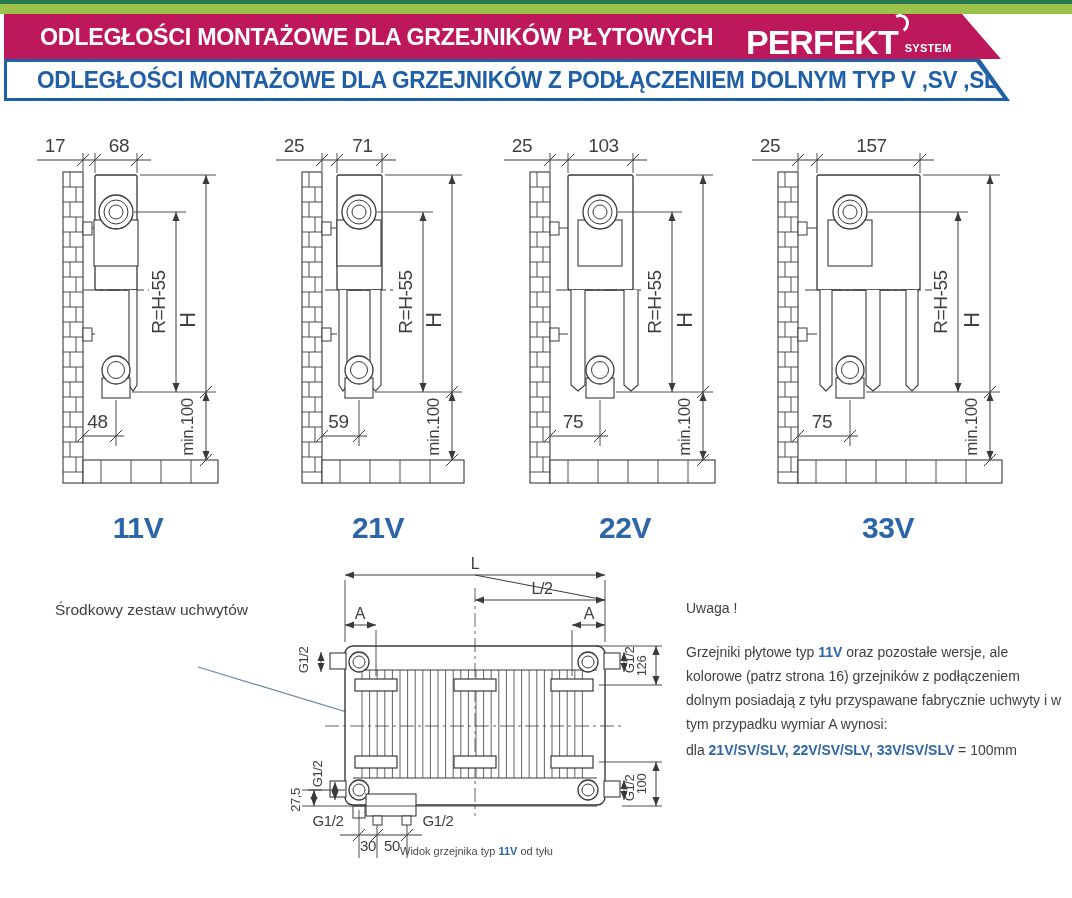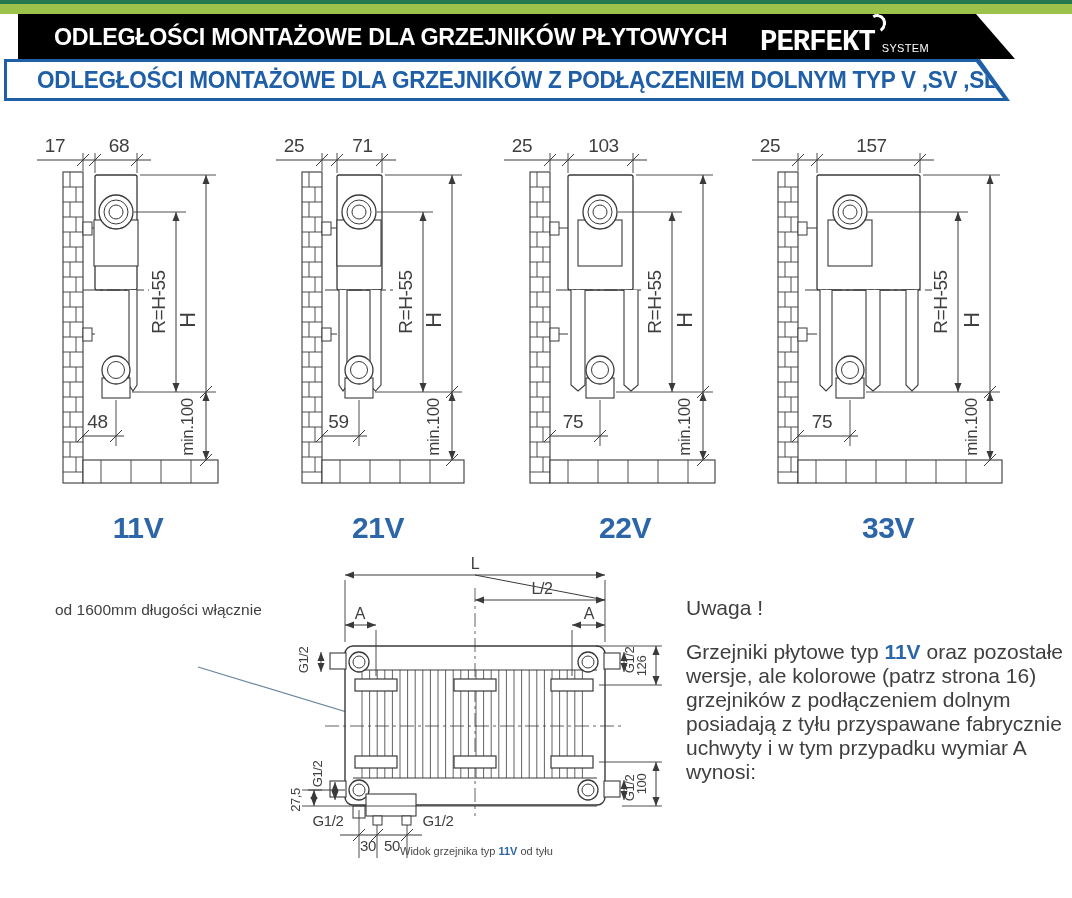--- a/index.html
+++ b/index.html
@@ -1,44 +1,44 @@
 <!DOCTYPE html>
 <html><head>
 <meta charset="utf-8">
 <style>
   html,body{margin:0;padding:0;background:#fff;}
   .page{position:relative;width:1072px;height:898px;background:#fff;overflow:hidden;
         font-family:"Liberation Sans","DejaVu Sans",sans-serif;}
   
   .green-strip{position:absolute;left:0;top:0;width:1072px;height:14px;
                background:#9dc24b;border-top:4px solid #26794f;box-sizing:border-box;}
-  .banner1{position:absolute;left:18px;top:14px;width:1004px;height:45px;background:#000000;
+  .banner1{position:absolute;left:4px;top:14px;width:1004px;height:45px;background:#be185d;
            clip-path:polygon(0 0,958px 0,997px 45px,0 45px);padding-left:39px;}
   .banner1 .title{position:absolute;left:36px;top:0;line-height:45px;color:#fff;
                   font-size:24px;font-weight:bold;letter-spacing:-.3px;
                   transform:scaleX(.97);transform-origin:left center;white-space:nowrap;}
   .brand{position:absolute;left:742px;top:0;height:45px;color:#fff;white-space:nowrap;}
-  .brand .brand-main{font-size:29px;font-weight:bold;letter-spacing:-1px;line-height:45px;vertical-align:middle;font-family:Liberation Mono, monospace;}
+  .brand .brand-main{font-size:34px;font-weight:bold;letter-spacing:-1px;line-height:45px;vertical-align:middle;}
   .brand .hook{display:inline-block;width:12px;height:13px;border:3.5px solid #fff;border-radius:50%;
                border-left-color:transparent;border-bottom-color:transparent;transform:rotate(14deg);
                margin-left:-7px;margin-bottom:14px;}
-  .brand .brand-sub{font-size:11px;font-weight:normal;letter-spacing:.3px;position:relative;left:-4px;top:5px;}
+  .brand .brand-sub{font-size:11px;font-weight:bold;letter-spacing:.3px;position:relative;left:-4px;top:5px;}
   .banner2{position:absolute;left:4px;top:59px;width:1014px;height:42px;background:#1f5fa8;
            clip-path:polygon(0 0,976px 0,1006px 42px,0 42px);}
   .banner2-inner{position:absolute;left:3px;top:3px;width:1002px;height:36px;background:#fff;
            clip-path:polygon(0 0,969px 0,996px 36px,0 36px);}
   .banner2-inner .subtitle{position:absolute;left:30px;top:0;line-height:36px;color:#1f5fa8;
            font-size:23.5px;font-weight:bold;letter-spacing:-.3px;
            transform:scaleX(.96);transform-origin:left center;white-space:nowrap;}
   
   svg.layer{position:absolute;left:0;top:0;}
   svg text{font-family:"Liberation Sans","DejaVu Sans",sans-serif;}
   
   .note-left{position:absolute;left:55px;top:598px;width:250px;font-size:15.5px;line-height:23px;color:#3f3f3f;}
-  .note-right{position:absolute;left:686px;top:596px;width:380px;font-size:21px;line-height:24px;color:#3f3f3f;}
+  .note-right{position:absolute;left:686px;top:596px;width:380px;font-size:14px;line-height:24px;color:#3f3f3f;}
   .note-right .nr-title{margin-bottom:20px;}
   .note-right .nr-par{margin-bottom:2px;}
   .accent{color:#2d66a8;font-weight:bold;}
   .caption{position:absolute;left:400px;top:845px;font-size:11px;color:#4a4a4a;}
 </style>
 </head>
 <body>
 
 <div class="page">
 
@@ -556,22 +556,23 @@
       <line x1="163" y1="293" x2="175" y2="281" stroke="#3a3a3a" stroke-width="1"></line>
       <line x1="181" y1="293" x2="193" y2="281" stroke="#3a3a3a" stroke-width="1"></line>
       <line x1="211" y1="293" x2="223" y2="281" stroke="#3a3a3a" stroke-width="1"></line>
       <text x="178" y="303" font-size="15" fill="#3f3f3f" text-anchor="middle" letter-spacing="-0.4">30</text>
       <text x="202" y="303" font-size="15" fill="#3f3f3f" text-anchor="middle" letter-spacing="-0.4">50</text>
       <text x="138" y="278" font-size="15" fill="#3f3f3f" text-anchor="middle" letter-spacing="-0.4">G1/2</text>
       <text x="248" y="278" font-size="15" fill="#3f3f3f" text-anchor="middle" letter-spacing="-0.4">G1/2</text>
     </svg>
 
   <div class="note-left" id="note-left">
-      <div>od 1600mm długości włącznie</div>
+      <div>Środkowy zestaw uchwytów</div>
     </div>
 
   <div class="note-right">
     <div class="nr-title">Uwaga !</div>
     <div class="nr-par" id="nr-par"><span>Grzejniki płytowe typ </span><span class="accent">11V</span><span> oraz pozostałe wersje, ale kolorowe (patrz strona 16) grzejników z podłączeniem dolnym posiadają z tyłu przyspawane fabrycznie uchwyty i w tym przypadku wymiar A wynosi:</span></div>
+    <div class="nr-line" id="nr-rule2"><span>dla </span><span class="accent">21V/SV/SLV, 22V/SV/SLV, 33V/SV/SLV</span><span> = 100mm</span></div>
   </div>
 
   <div class="caption" id="rear-caption"><span>Widok grzejnika typ </span><span class="accent">11V</span><span> od tyłu</span></div>
 </div>
 
 </body></html>

